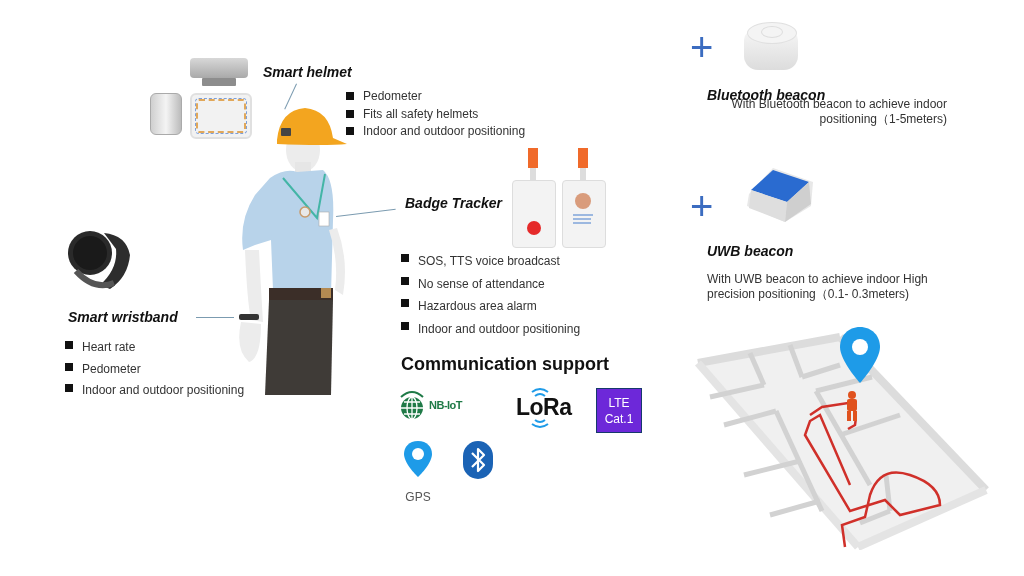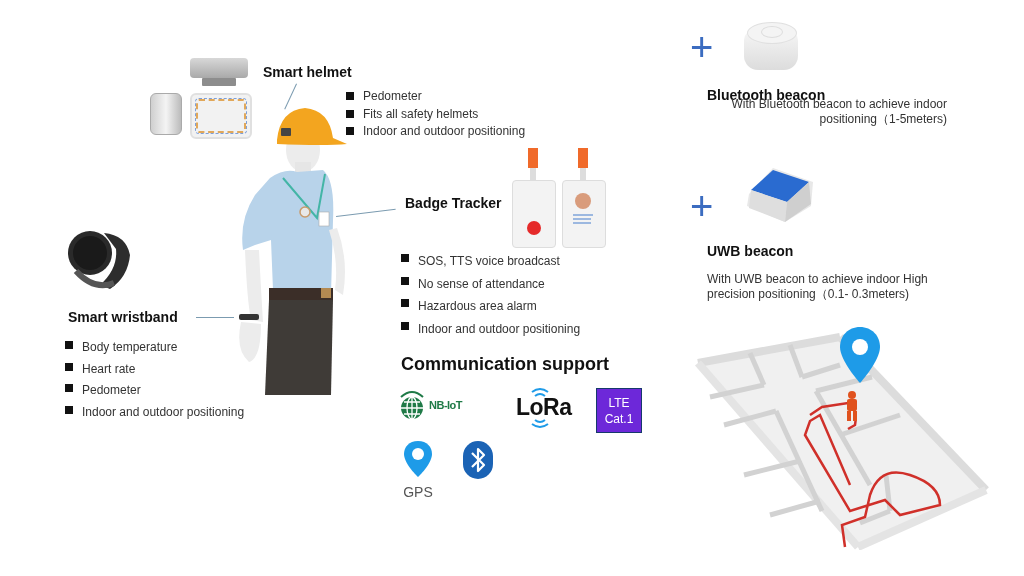--- a/index.html
+++ b/index.html
@@ -1,19 +1,19 @@
 <!DOCTYPE html>
 <html><head>
 <meta charset="utf-8">
 <style>
   html, body { margin:0; padding:0; }
   body { width:1024px; height:576px; background:#ffffff; position:relative; overflow:hidden;
          font-family:"Liberation Sans", "DejaVu Sans", sans-serif; color:#222; }
   .abs { position:absolute; }
-  .title { font-weight:bold; font-size:14px; color:#111; }
+  .title { font-weight:bold; font-size:14px; color:#111;font-style:italic; }
   .bullets { list-style:none; margin:0; padding:0; font-size:12px; color:#333; }
   .bullets li { position:relative; padding-left:17px; }
   .bullets li::before { content:""; position:absolute; left:0; top:4px; width:8px; height:8px; background:#111; }
   .line { position:absolute; background:#7b9bb0; height:1px; transform-origin:0 0; }
   .desc { font-size:12px; color:#333; line-height:15px; }
   .plus { font-size:40px; color:#3b6cc0; font-weight:300; line-height:1; }
 </style>
 </head>
 <body>
 
@@ -87,21 +87,20 @@
 
 <svg class="abs" style="left:64px;top:225px;" width="70" height="70" viewBox="0 0 70 70">
   <path d="M40 8 Q62 10 66 30 Q64 52 46 64 L36 60 Q54 44 52 24 Z" fill="#2d2d2d"></path>
   <circle cx="26" cy="28" r="22" fill="#2a2a2a"></circle>
   <circle cx="26" cy="28" r="17" fill="#1a1a1a"></circle>
   <path d="M12 46 Q30 66 50 58" stroke="#555" stroke-width="6" fill="none"></path>
 </svg>
 <div class="abs title" style="left:68px;top:309px;">Smart wristband</div>
 <div class="line" style="left:196px;top:317px;width:38px;"></div>
 <ul class="abs bullets" style="left:65px;top:337px;line-height:21.5px;">
-  <li>Body temperature</li>
   <li>Heart rate</li>
   <li>Pedometer</li>
   <li>Indoor and outdoor positioning</li>
 </ul>
 
 <div class="abs" style="left:401px;top:354px;font-size:18px;font-weight:bold;color:#111;">Communication support</div>
 
 <div class="abs" style="left:397px;top:388px;height:34px;display:flex;align-items:center;">
   <svg width="30" height="32" viewBox="0 0 30 32">
     <path d="M4 8 Q15 -2 26 8" stroke="#1f7a47" stroke-width="2" fill="none"></path>
@@ -123,21 +122,21 @@
 <div class="abs" style="left:596px;top:388px;width:46px;height:45px;background:#6d28d9;border:1px solid #16396c;color:#fff;text-align:center;font-size:12px;line-height:16px;padding-top:6px;box-sizing:border-box;">
   <div>LTE</div>
   <div>Cat.1</div>
 </div>
 
 <div class="abs" style="left:401px;top:440px;width:34px;height:56px;text-align:center;">
   <svg width="30" height="38" viewBox="0 0 30 38">
     <path d="M15 1 C6 1 1 7 1 14 C1 24 15 37 15 37 C15 37 29 24 29 14 C29 7 24 1 15 1 Z" fill="#1e9be8"></path>
     <circle cx="15" cy="14" r="6" fill="#fff"></circle>
   </svg>
-  <div style="font-size:14px;color:#555;margin-top:2px;">GPS</div>
+  <div style="font-size:12px;color:#555;margin-top:8px;">GPS</div>
 </div>
 
 <svg class="abs" style="left:462px;top:440px;" width="32" height="40" viewBox="0 0 32 40">
   <rect x="1" y="1" width="30" height="38" rx="15" fill="#1b63b5"></rect>
   <path d="M10 13 L22 25 L16 31 L16 9 L22 15 L10 27" stroke="#fff" stroke-width="2.2" fill="none" stroke-linejoin="round"></path>
 </svg>
 
 <div class="abs plus" style="left:690px;top:27px;color:#3b6cc0;">+</div>
 <div class="abs" style="left:744px;top:22px;width:54px;height:50px;">
   <div style="position:absolute;left:0;top:8px;width:54px;height:40px;background:linear-gradient(#f6f6f6,#dcdcdc);border-radius:10px 10px 14px 14px;"></div>

